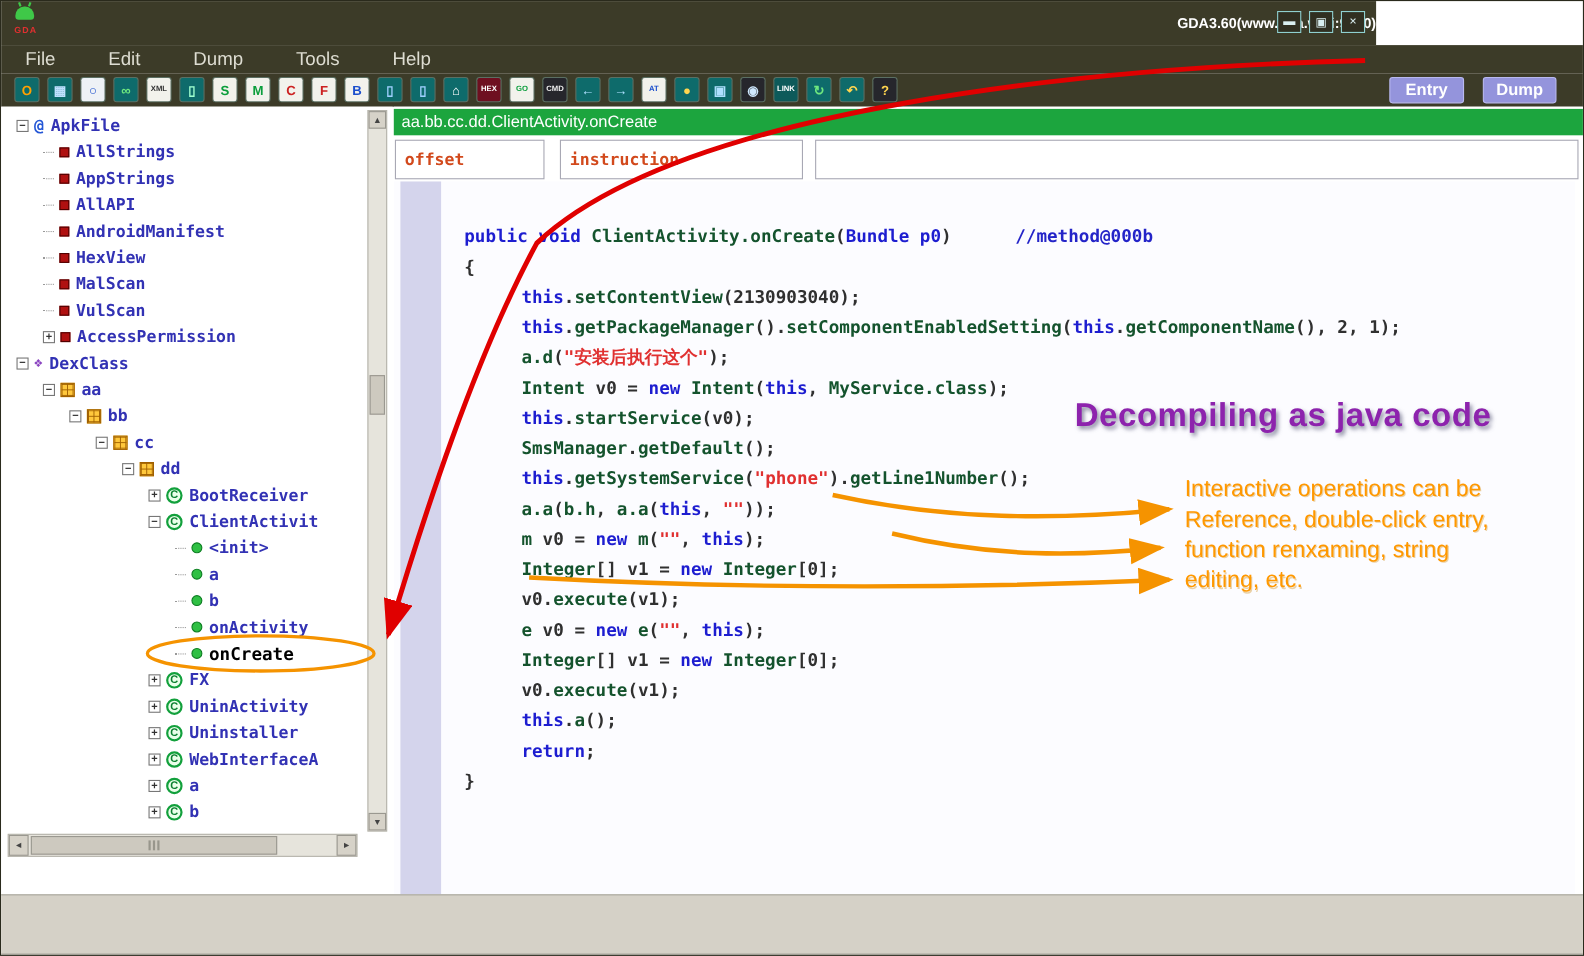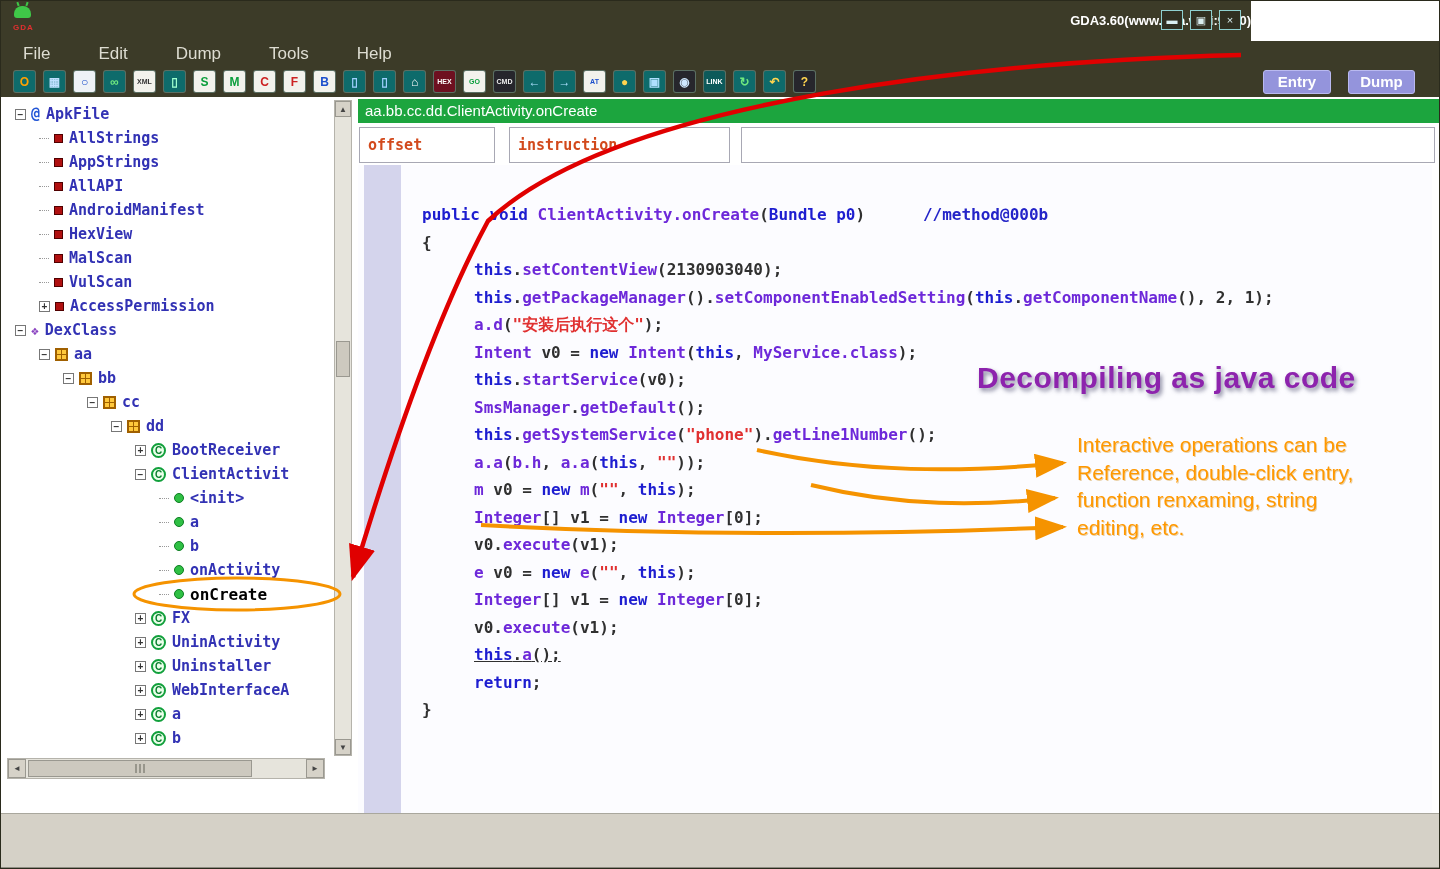--- a/index.html
+++ b/index.html
@@ -63,21 +63,21 @@
   #breadcrumb-bar { position:absolute; left:0; top:2px; width:1280px; height:24px; background:#1ca53e; color:#fff; font-weight:normal; font-size:15px; line-height:24px; padding-left:7px; }
   .hdr-box { position:absolute; top:30px; height:36px; background:#fff; border:1px solid #a8a8b4; font-family:"DejaVu Sans Mono", monospace; font-weight:bold; font-size:15px; color:#d2491c; line-height:34px; padding-left:8px; }
   .hdr-offset { left:1px; width:136px; }
   .hdr-instr { left:151px; width:221px; }
   .hdr-rest { left:383px; width:694px; }
   #code-area { position:absolute; left:0; top:68px; width:1074px; height:648px; background:#fcfcff; }
   #code-gutter { position:absolute; left:6px; top:0; width:37px; height:648px; background:#d4d4ec; }
   #code-content { position:absolute; left:50px; top:0; right:0; bottom:0; padding-top:36px; font-family:"DejaVu Sans Mono", monospace; font-weight:bold; font-size:16px; line-height:27.5px; color:#303030; }
   .code-line { white-space:pre; }
   .c-kw { color:#1d1dd0; }
-  .c-id { color:#6d28d9; }
+  .c-id { color:#14532d; }
   .c-str { color:#e03030; }
   .c-cm { color:#2424c8; }
   .c-pl { color:#303030; }
 
   
   #status-bar { position:absolute; left:0; top:812px; width:1440px; height:57px; background:#d5d1c7; border-top:1px solid #a9a79d; border-bottom:3px solid #8f8d83; }
 
   
   #overlay { position:absolute; inset:0; pointer-events:none; z-index:60;border-radius:16px; }
   #overlay svg { position:absolute; left:0; top:0; }
@@ -345,21 +345,21 @@
           <div class="code-line" style="padding-left: 66px;"><span class="c-kw">this</span><span class="c-pl">.</span><span class="c-id">startService</span><span class="c-pl">(v0);</span></div>
           <div class="code-line" style="padding-left: 66px;"><span class="c-id">SmsManager</span><span class="c-pl">.</span><span class="c-id">getDefault</span><span class="c-pl">();</span></div>
           <div class="code-line" style="padding-left: 66px;"><span class="c-kw">this</span><span class="c-pl">.</span><span class="c-id">getSystemService</span><span class="c-pl">(</span><span class="c-str">"phone"</span><span class="c-pl">).</span><span class="c-id">getLine1Number</span><span class="c-pl">();</span></div>
           <div class="code-line" style="padding-left: 66px;"><span class="c-id">a.a</span><span class="c-pl">(</span><span class="c-id">b.h</span><span class="c-pl">, </span><span class="c-id">a.a</span><span class="c-pl">(</span><span class="c-kw">this</span><span class="c-pl">, </span><span class="c-str">""</span><span class="c-pl">));</span></div>
           <div class="code-line" style="padding-left: 66px;"><span class="c-id">m</span><span class="c-pl"> v0 = </span><span class="c-kw">new </span><span class="c-id">m</span><span class="c-pl">(</span><span class="c-str">""</span><span class="c-pl">, </span><span class="c-kw">this</span><span class="c-pl">);</span></div>
           <div class="code-line" style="padding-left: 66px;"><span class="c-id">Integer</span><span class="c-pl">[] v1 = </span><span class="c-kw">new </span><span class="c-id">Integer</span><span class="c-pl">[0];</span></div>
           <div class="code-line" style="padding-left: 66px;"><span class="c-pl">v0.</span><span class="c-id">execute</span><span class="c-pl">(v1);</span></div>
           <div class="code-line" style="padding-left: 66px;"><span class="c-id">e</span><span class="c-pl"> v0 = </span><span class="c-kw">new </span><span class="c-id">e</span><span class="c-pl">(</span><span class="c-str">""</span><span class="c-pl">, </span><span class="c-kw">this</span><span class="c-pl">);</span></div>
           <div class="code-line" style="padding-left: 66px;"><span class="c-id">Integer</span><span class="c-pl">[] v1 = </span><span class="c-kw">new </span><span class="c-id">Integer</span><span class="c-pl">[0];</span></div>
           <div class="code-line" style="padding-left: 66px;"><span class="c-pl">v0.</span><span class="c-id">execute</span><span class="c-pl">(v1);</span></div>
-          <div class="code-line" style="padding-left: 66px; text-decoration: underline;"><span class="c-kw">this</span><span class="c-pl">.</span><span class="c-id">a</span><span class="c-pl">();</span></div>
+          <div class="code-line" style="padding-left: 66px;"><span class="c-kw">this</span><span class="c-pl">.</span><span class="c-id">a</span><span class="c-pl">();</span></div>
           <div class="code-line" style="padding-left: 66px;"><span class="c-kw">return</span><span class="c-pl">;</span></div>
           <div class="code-line" style="padding-left: 14px;"><span class="c-pl">}</span></div>
         </div>
     </div>
   </div>
 
   <div id="status-bar"></div>
 
   <div id="overlay">
     <svg width="1440" height="869" viewBox="0 0 1440 869">

